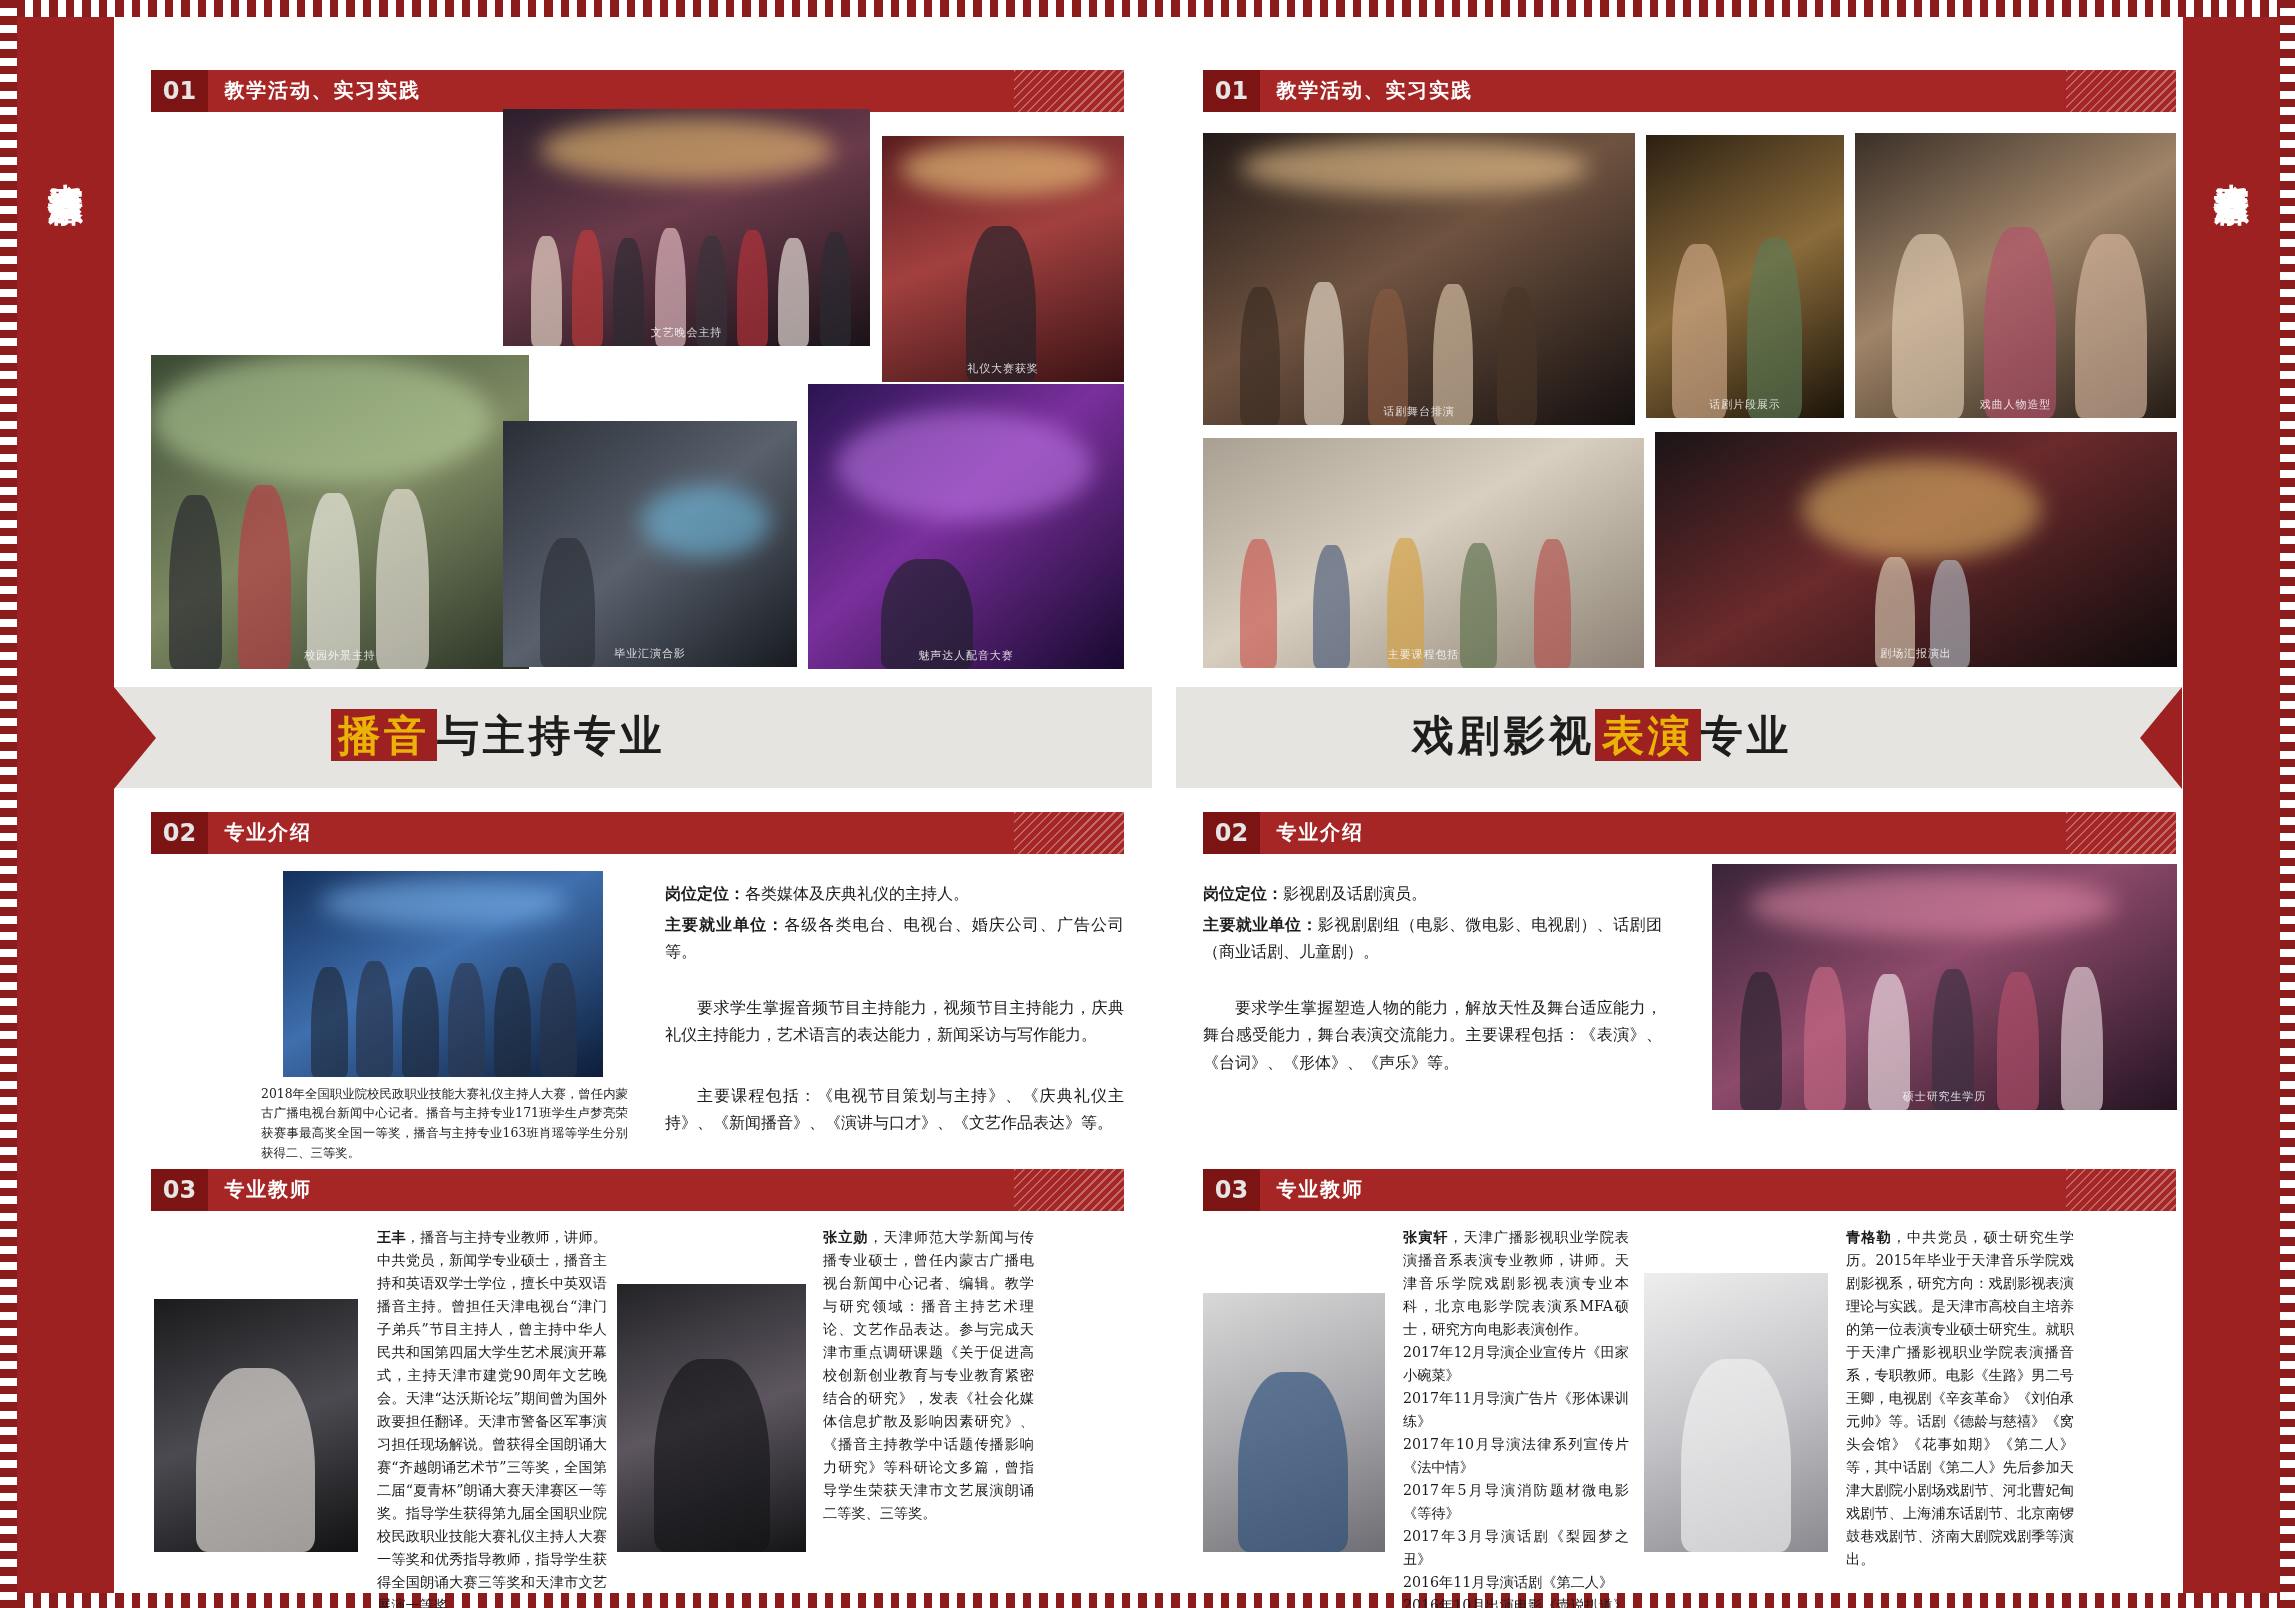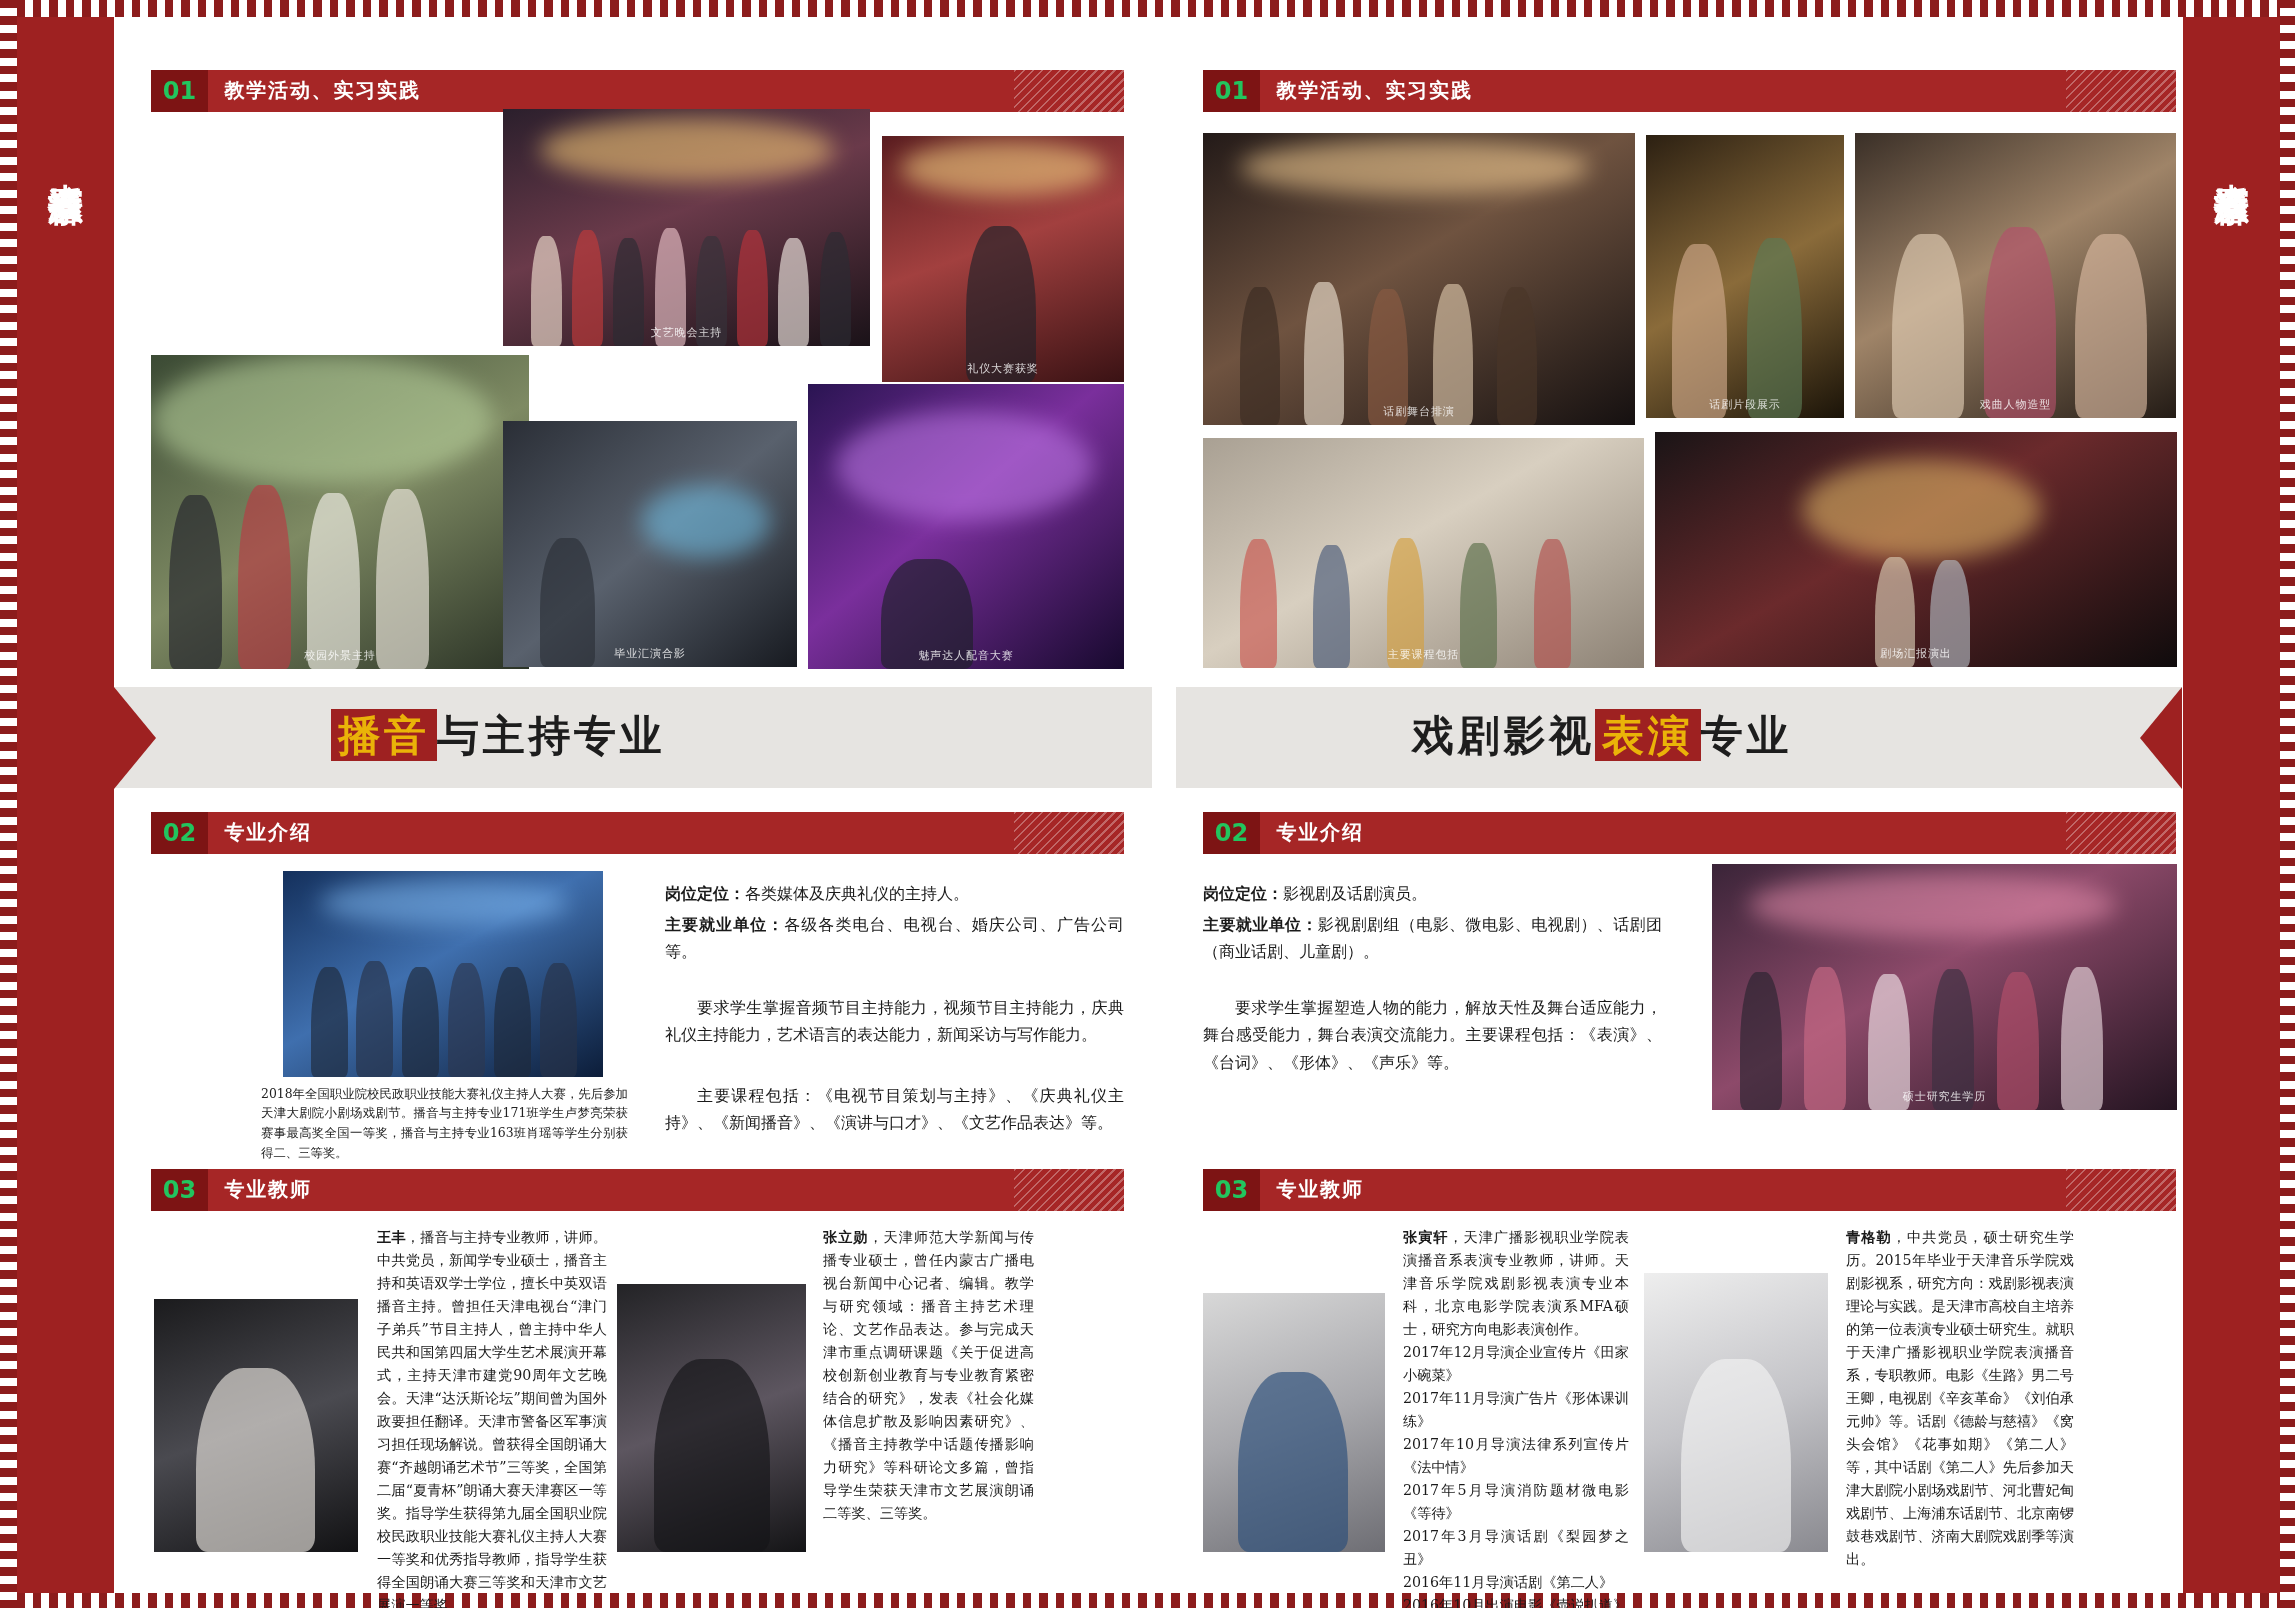--- a/index.html
+++ b/index.html
@@ -66,21 +66,21 @@
   
   .center-gap {
     position:absolute; left:1038px; top:0; width:24px; bottom:0; background:#ffffff;
   }
 
   
   .sec-head {
     position:absolute; height:42px; display:flex; align-items:stretch;
   }
   .sec-head .num {
-    width:57px; background:#7d1414; color:#22c55e;
+    width:57px; background:#7d1414; color:#e5e5e5;
     font-size:24px; font-weight:bold; display:flex; align-items:center; justify-content:center;
     font-family:"DejaVu Sans", sans-serif;
   }
   .sec-head .bar {
     flex:1; background:#a62626; color:#ffffff; display:flex; align-items:center;
     padding-left:16.5px; font-size:20px; font-weight:bold; letter-spacing:1.8px;
     position:relative;
     font-family:"DejaVu Serif", serif;
   }
   .sec-head .bar::after {
@@ -225,21 +225,21 @@
     <div class="photo ph-skill" style="left:169px; top:854px; width:320px; height:206px;">
       <div class="glow" style="left:37px; top:9.2px; width:248px; height:46px; background:#7fb8f0;"></div>
       <div class="fig" style="left:27.5px;  width:37px; height:110px; background:#1f2a3a;"></div>
       <div class="fig" style="left:73px;  width:37px; height:116px; background:#283348;"></div>
       <div class="fig" style="left:119px; width:37px; height:110px; background:#1f2a3a;"></div>
       <div class="fig" style="left:165px; width:37px; height:114px; background:#2c3850;"></div>
       <div class="fig" style="left:211px; width:37px; height:110px; background:#1f2a3a;"></div>
       <div class="fig" style="left:257px; width:37px; height:114px; background:#283348;"></div>
     </div>
 
-    <div class="cap" style="left:147px; top:1067px; width:367px;">2018年全国职业院校民政职业技能大赛礼仪主持人大赛，先后参加天津大剧院小剧场戏剧节。播音与主持专业171班学生卢梦亮荣获赛事最高奖全国一等奖，播音与主持专业163班肖瑶等学生分别获得二、三等奖。</div>
+    <div class="cap" style="left:147px; top:1067px; width:367px;">2018年全国职业院校民政职业技能大赛礼仪主持人大赛，曾任内蒙古广播电视台新闻中心记者。播音与主持专业171班学生卢梦亮荣获赛事最高奖全国一等奖，播音与主持专业163班肖瑶等学生分别获得二、三等奖。</div>
 
     <div class="txt" style="left:551px; top:863px; width:459px;">
       <b>岗位定位：</b><span>各类媒体及庆典礼仪的主持人。</span>
     </div>
     <div class="txt" style="left:551px; top:894px; width:459px;">
       <b>主要就业单位：</b><span>各级各类电台、电视台、婚庆公司、广告公司等。</span>
     </div>
     <div class="txt" style="left:551px; top:977px; width:459px; text-indent:32px;">要求学生掌握音频节目主持能力，视频节目主持能力，庆典礼仪主持能力，艺术语言的表达能力，新闻采访与写作能力。</div>
     <div class="txt" style="left:551px; top:1065px; width:459px; text-indent:32px;">主要课程包括：《电视节目策划与主持》、《庆典礼仪主持》、《新闻播音》、《演讲与口才》、《文艺作品表达》等。</div>
 

